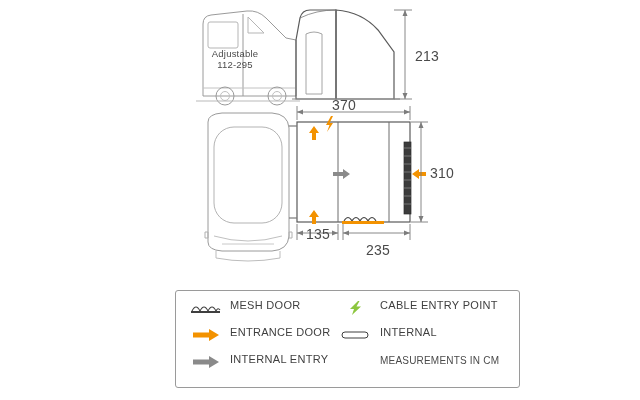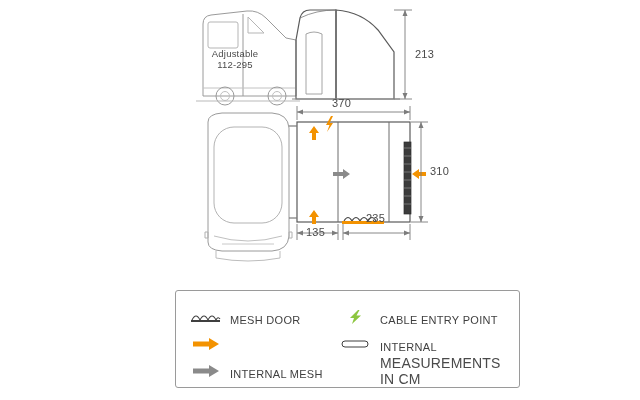--- a/index.html
+++ b/index.html
@@ -19,21 +19,21 @@
     position: absolute;
     left: 0; top: 0;
     width: 545px; height: 400px;
   }
   .svg-layer {
     position: absolute;
     left: 0; top: 0;
   }
   .lbl {
     position: absolute;
-    font-size: 11px;
+    font-size: 14px;
     color: #4a4a4a;
     letter-spacing: 0.2px;
     white-space: nowrap;
   }
   .lbl.small {
     font-size: 9.5px;
     line-height: 11px;
     text-align: center;
   }
   .legend-box {
@@ -48,39 +48,39 @@
     box-sizing: border-box;
   }
   .legend-col {
     position: absolute;
     top: 8px;
   }
   .legend-col.left { left: 10px; width: 160px; }
   .legend-col.right { left: 160px; width: 172px; }
   .legend-row {
     display: flex;
-    align-items: flex-end;
+    align-items: flex-start;
     height: 27px;
   }
   .legend-icon {
     width: 40px;
     height: 18px;
     flex: 0 0 40px;
     display: flex;
     align-items: center;
     justify-content: center;
   }
   .legend-text {
     font-size: 11px;
     color: #3f3f3f;
     letter-spacing: 0.3px;
     padding-left: 4px;
   }
   .legend-note {
-    font-size: 14px;
+    font-size: 10px;
     color: #4a4a4a;
     letter-spacing: 0.2px;
     padding-left: 44px;
     margin-top: 2px;
   }
 </style>
 </head>
 <body>
 
 <div id="stage">
@@ -226,21 +226,21 @@
   </div>
 
   <div class="lbl" style="left:415px; top:48px;">213</div>
 
   <div class="lbl" style="left:332px; top:97px;">370</div>
 
   <div class="lbl" style="left:430px; top:165px;">310</div>
 
   <div class="lbl" style="left:306px; top:226px;text-align:right;">135</div>
 
-  <div class="lbl" style="left:366px; top:212px;">235</div>
+  <div class="lbl" style="left:366px; top:242px;">235</div>
 
   <div class="legend-box">
 
     <div class="legend-col left">
 
       <div class="legend-row">
         <div class="legend-icon">
           <svg width="34" height="12" viewBox="0 0 34 12">
             <path d="M3,9 q4,-8 8,0 q4,-8 8,0 q4,-8 8,0 q2,-4 4,-1" fill="none" stroke="#3f3f3f" stroke-width="1.1"></path>
             <rect x="2" y="9" width="29" height="2" fill="#3f3f3f"></rect>
@@ -248,29 +248,30 @@
         </div>
         <div class="legend-text">MESH DOOR</div>
       </div>
 
       <div class="legend-row">
         <div class="legend-icon">
           <svg width="34" height="14" viewBox="0 0 34 14">
             <path d="M4,4.5 L20,4.5 L20,1 L30,7 L20,13 L20,9.5 L4,9.5 Z" fill="#f39200"></path>
           </svg>
         </div>
+        <div class="legend-text">ENTRANCE DOOR</div>
       </div>
 
       <div class="legend-row">
         <div class="legend-icon">
           <svg width="34" height="14" viewBox="0 0 34 14">
             <path d="M4,4.5 L20,4.5 L20,1 L30,7 L20,13 L20,9.5 L4,9.5 Z" fill="#8a8a8a"></path>
           </svg>
         </div>
-        <div class="legend-text">INTERNAL MESH</div>
+        <div class="legend-text">INTERNAL ENTRY</div>
       </div>
 
     </div>
 
     <div class="legend-col right">
 
       <div class="legend-row">
         <div class="legend-icon">
           <svg width="20" height="16" viewBox="0 0 20 16">
             <path d="M12,1 L4,9 L8,9 L6,15 L15,6.5 L10.5,6.5 L13.5,1 Z" fill="#8cc63f"></path>

